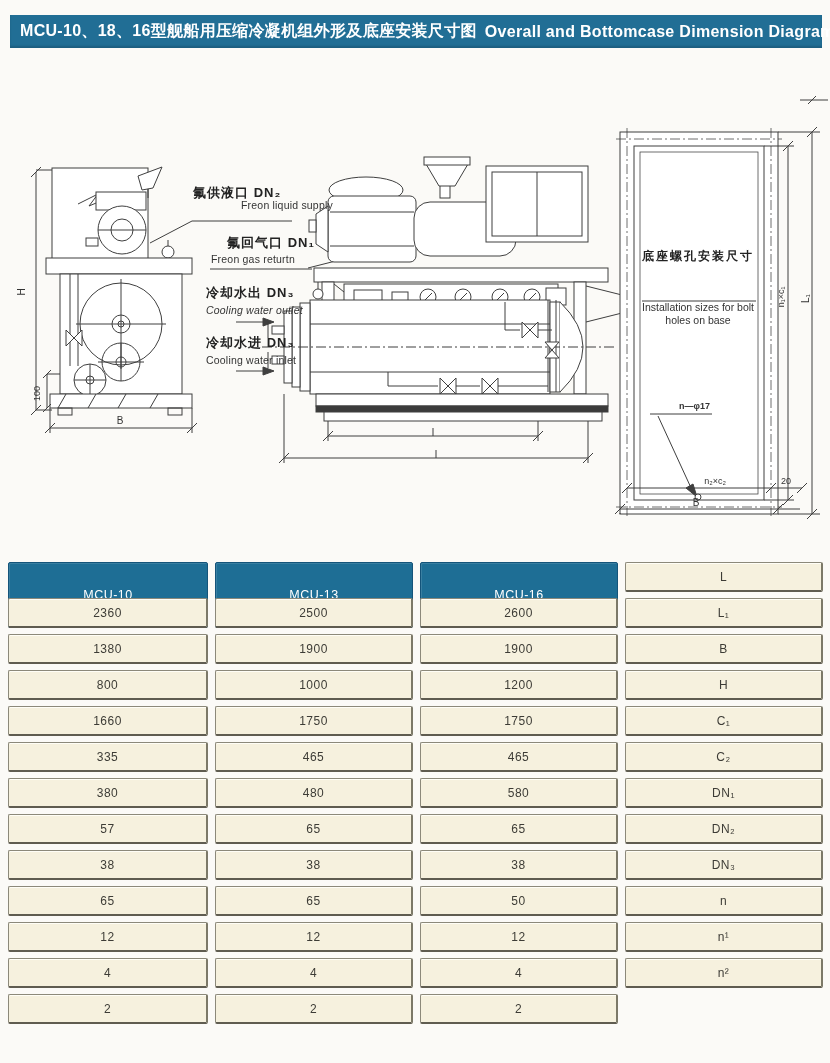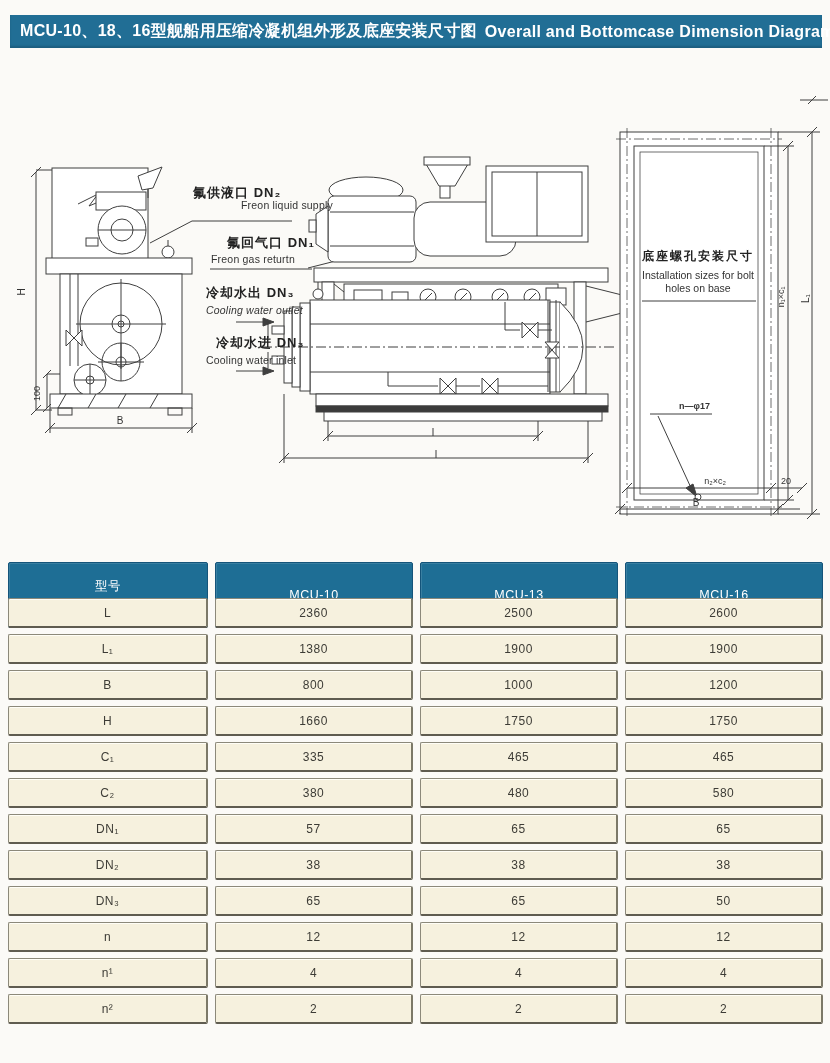--- a/index.html
+++ b/index.html
@@ -21,21 +21,21 @@
   .title-bar .en{margin-left:8px;font-weight:bold;}
   
   svg.draw{left:0;top:0;width:830px;height:1063px;pointer-events:none;}
   .dtext{color:#2e2d2b;line-height:1.1;white-space:nowrap;}
   .zh-callout{font-size:13px;font-weight:bold;letter-spacing:1px;color:#222;}
   .en-callout{font-size:10.5px;color:#333;letter-spacing:.2px;}
   .dim{font-size:10px;color:#333;}
   .dim-sm{font-size:9px;color:#333;}
   .rot{transform:rotate(-90deg);transform-origin:center;}
   .plan-title-zh{font-size:12px;font-weight:bold;letter-spacing:2px;color:#222;text-align:center;}
-  .plan-title-en{font-size:10.5px;color:#333;text-align:center;line-height:1.25;}
+  .plan-title-en{font-size:10.5px;color:#333;text-align:center;line-height:1.25;margin-top:32px;}
   
   .spec-table{
     left:8px;top:562px;width:815px;
     display:grid;
     grid-template-columns:200px 198px 198px 198px;
     column-gap:7px;row-gap:6px;
     grid-auto-rows:30px;
   }
   .hcell{
     height:64px;background:#1e6e95;color:#fff;
@@ -279,41 +279,37 @@
 
 <div class="abs dtext zh-callout" style="left:193px;top:186px;"><span>氟供液口</span> <span>DN₂</span></div>
 <div class="abs dtext en-callout" style="left:193px;top:200px;margin-left:48px;">Freon liquid supply</div>
 
 <div class="abs dtext zh-callout" style="left:211px;top:236px;margin-left:16px;"><span>氟回气口</span> <span>DN₁</span></div>
 <div class="abs dtext en-callout" style="left:211px;top:254px;">Freon gas returtn</div>
 
 <div class="abs dtext zh-callout" style="left:206px;top:286px;"><span>冷却水出</span> <span>DN₃</span></div>
 <div class="abs dtext en-callout" style="left:206px;top:305px;font-style:italic;">Cooling water outlet</div>
 
-<div class="abs dtext zh-callout" style="left:216px;top:336px;"><span>冷却水进</span> <span>DN₃</span></div>
+<div class="abs dtext zh-callout" style="left:206px;top:336px;"><span>冷却水进</span> <span>DN₃</span></div>
 <div class="abs dtext en-callout" style="left:206px;top:355px;">Cooling water inlet</div>
 
 <div class="abs dtext dim rot" style="left:14px;top:283px;width:14px;">H</div>
 <div class="abs dtext dim-sm rot" style="left:28px;top:386px;width:20px;">100</div>
 <div class="abs dtext dim" style="left:108px;top:415px;width:24px;text-align:center;">B</div>
 
 <div class="abs dtext plan-title-zh" style="left:628px;top:250px;width:140px;">底座螺孔安装尺寸</div>
 <div class="abs dtext plan-title-en" style="left:628px;top:269px;width:140px;white-space:normal;"><span>Installation sizes for bolt</span><br><span>holes on base</span></div>
 <div class="abs dtext dim-sm" style="left:650px;top:402px;width:60px;text-align:right;font-weight:bold;">n—φ17</div>
 <div class="abs dtext dim-sm rot" style="left:765px;top:292px;width:34px;text-align:center;">n₁×c₁</div>
 <div class="abs dtext dim rot" style="left:793px;top:293px;width:24px;text-align:center;">L₁</div>
 <div class="abs dtext dim-sm" style="left:672px;top:477px;width:54px;text-align:right;">n₂×c₂</div>
 <div class="abs dtext dim-sm" style="left:776px;top:477px;width:20px;text-align:center;">20</div>
 <div class="abs dtext dim" style="left:684px;top:497px;width:24px;text-align:center;">B</div>
 
 <div class="abs spec-table">
-  <div class="hcell">
-    <span>型号</span>
-    <span class="l2">Model</span>
-  </div>
 
 <div class="hcell">MCU-10</div>
     <div class="hcell">MCU-13</div>
     <div class="hcell">MCU-16</div>
     <div class="dcell">L</div>
     <div class="dcell">2360</div>
     <div class="dcell">2500</div>
     <div class="dcell">2600</div>
     <div class="dcell">L₁</div>
     <div class="dcell">1380</div>

